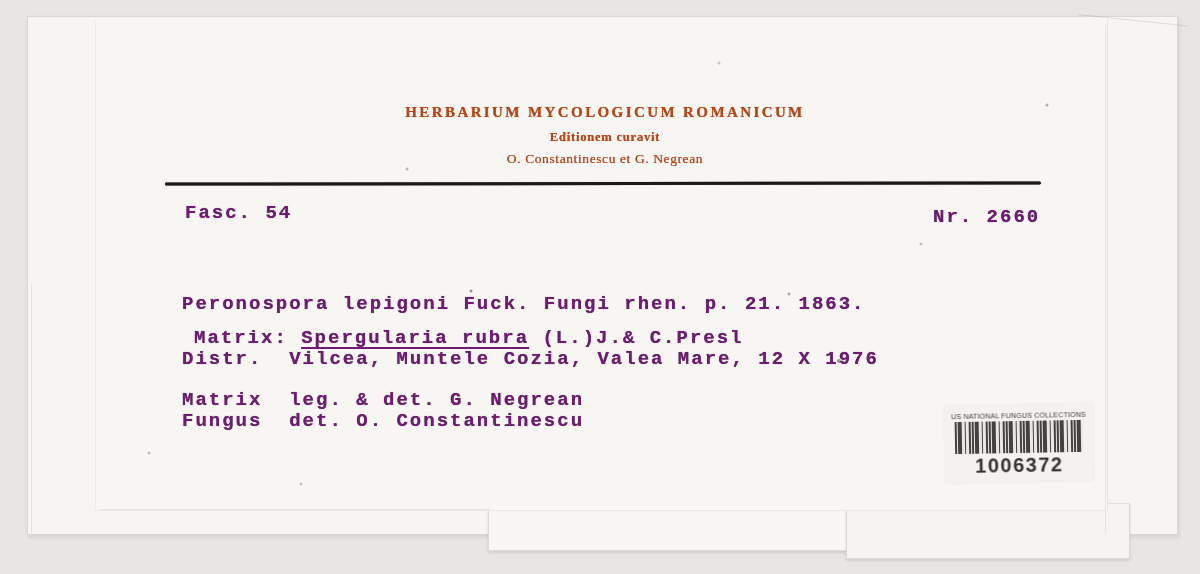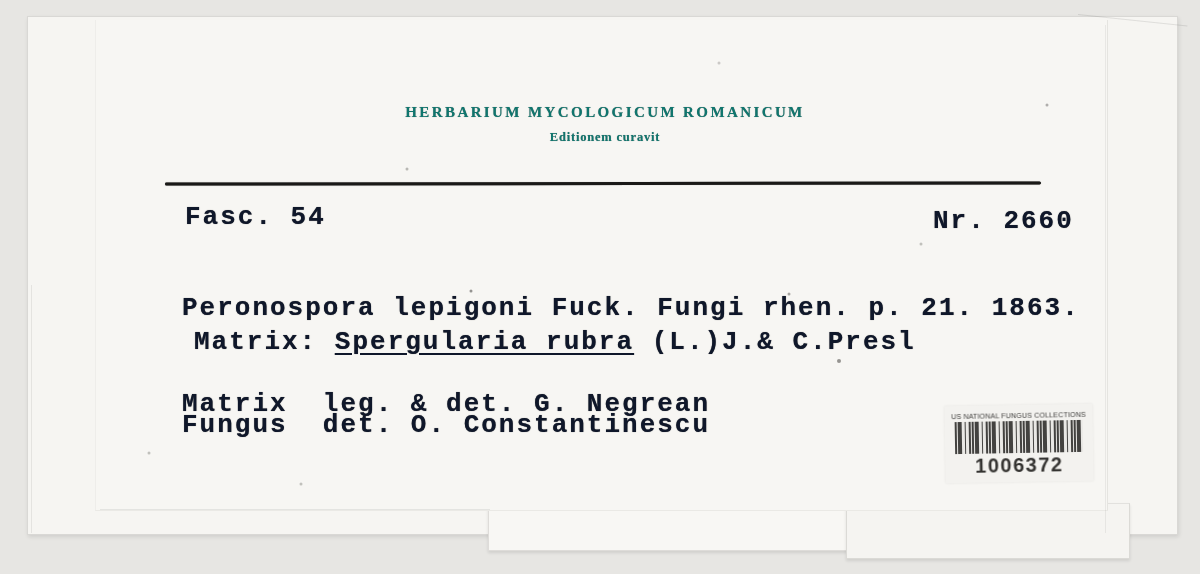--- a/index.html
+++ b/index.html
@@ -35,37 +35,37 @@
     position:absolute;left:1105px;top:25px;width:1px;height:508px;
     background:rgba(60,58,54,0.08);
   }
   .corner-cut{
     position:absolute;left:1078px;top:14px;width:110px;height:1px;
     background:rgba(60,58,54,0.12);transform:rotate(6deg);transform-origin:left center;
   }
   
   .printed{
     position:absolute;left:100px;width:1010px;text-align:center;
-    font-family:"Liberation Serif",serif;color:#0f766e;
+    font-family:"Liberation Serif",serif;color:#c2410c;
     text-shadow:0 0 0.7px rgba(30,28,26,0.55);
   }
   .institution{top:104px;font-size:15px;font-weight:bold;letter-spacing:2.4px;}
   .edition{top:130px;font-size:12.5px;font-weight:bold;letter-spacing:0.8px;}
   .editors{top:151px;font-size:13.5px;letter-spacing:0.6px;}
   .header-rule{
     position:absolute;left:165px;top:182px;width:876px;height:3px;
     background:#1a1917;border-radius:2px;transform:rotate(-0.08deg);
     box-shadow:0 0 0.7px rgba(0,0,0,0.6);
   }
   
   .tw{
     position:absolute;
     font-family:"Liberation Mono","DejaVu Sans Mono",monospace;
-    font-weight:bold;font-size:26px;line-height:1;letter-spacing:2px;
-    color:#0f172a;white-space:pre;
+    font-weight:bold;font-size:19px;line-height:1;letter-spacing:2px;
+    color:#701a75;white-space:pre;
     text-shadow:0 0 0.8px rgba(35,33,31,0.75);
   }
   .tw u, .tw .ul{
     text-decoration:underline;
     text-decoration-thickness:2px;text-underline-offset:3.5px;
   }
   .fasc{left:185px;top:204px;}
   .nr{left:933px;top:208px;}
   .species-title{left:100px;top:251px;width:1010px;text-align:center;letter-spacing:1.6px;}
   .citation{left:182px;top:295px;text-align:center;}
@@ -130,30 +130,32 @@
   <div class="flap flap-right"></div>
 
   <div class="label-sheet"></div>
   <div class="fold-line-right"></div>
   <div class="corner-cut"></div>
   <div class="label-bottom-edge"></div>
   <div class="left-step-line"></div>
 
   <div class="printed institution">HERBARIUM MYCOLOGICUM ROMANICUM</div>
   <div class="printed edition">Editionem curavit</div>
+  <div class="printed editors">O. Constantinescu et G. Negrean</div>
   <div class="header-rule"></div>
 
   <div class="tw fasc">Fasc. 54</div>
   <div class="tw nr">Nr. 2660</div>
 
 
   <div class="tw citation">Peronospora lepigoni Fuck. Fungi rhen. p. 21. 1863.</div>
 
   <div class="tw matrix-line"><span>Matrix: </span><span class="ul">Spergularia rubra</span><span> (L.)J.&amp; C.Presl</span></div>
 
+  <div class="tw distr-line">Distr.  Vilcea, Muntele Cozia, Valea Mare, 12 X 1976</div>
 
   <div class="tw credit-fungus">Fungus  det. O. Constantinescu</div>
   <div class="tw credit-matrix">Matrix  leg. &amp; det. G. Negrean</div>
 
   <div class="barcode-sticker">
     <div class="barcode-collection">US NATIONAL FUNGUS COLLECTIONS</div>
     <div class="barcode-bars"></div>
     <div class="barcode-number">1006372</div>
   </div>
 

